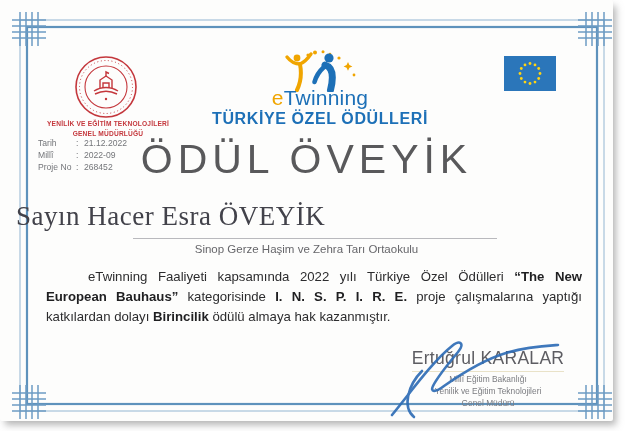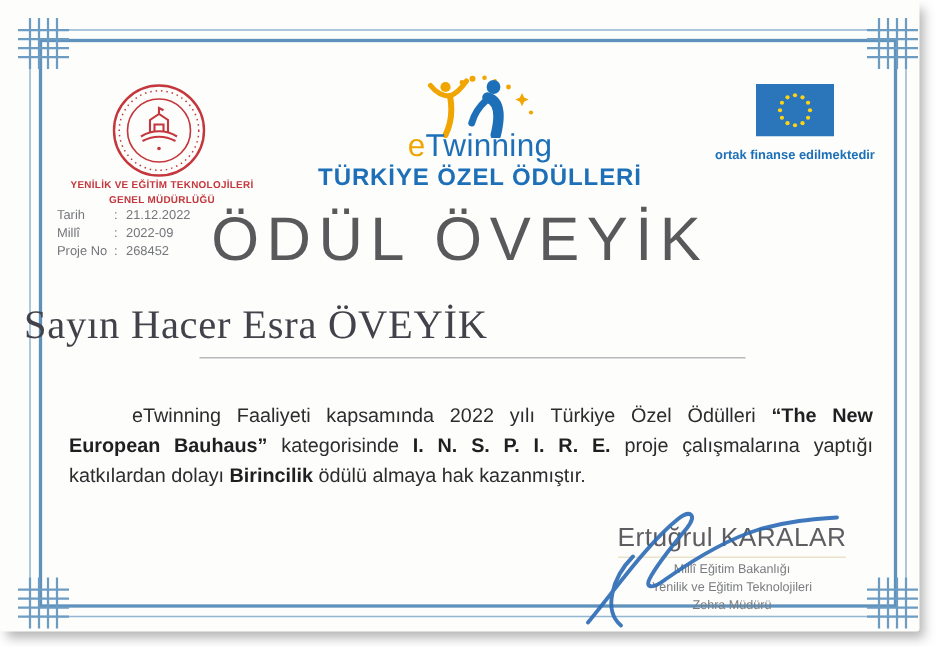--- a/index.html
+++ b/index.html
@@ -144,36 +144,36 @@
           <circle cx="31" cy="26.1" r="1.4"></circle>
         <circle cx="26" cy="27.5" r="1.4"></circle>
           <circle cx="21" cy="26.1" r="1.4"></circle>
           <circle cx="17.3" cy="22.5" r="1.4"></circle>
         <circle cx="16" cy="17.5" r="1.4"></circle>
           <circle cx="17.3" cy="12.5" r="1.4"></circle>
           <circle cx="21" cy="8.9" r="1.4"></circle>
       </g>
     </svg>
     <div class="abs eu-caption">
-      <div>ortak finanse edilmektedir</div>
     </div>
 
     <div class="abs title">ÖDÜL ÖVEYİK</div>
 
     <div class="abs name">Sayın Hacer Esra ÖVEYİK</div>
     <div class="abs name-rule"></div>
+    <div class="abs school">Sinop Gerze Haşim ve Zehra Tarı Ortaokulu</div>
 
     <div class="abs body-par"><span>eTwinning Faaliyeti kapsamında 2022 yılı Türkiye Özel Ödülleri </span><span class="b">“The New European Bauhaus” </span><span>kategorisinde </span><span class="b">I. N. S. P. I. R. E. </span><span>proje çalışmalarına yaptığı katkılardan dolayı </span><span class="b">Birincilik</span><span> ödülü almaya hak kazanmıştır.</span></div>
 
     <div class="abs sig-name">Ertuğrul KARALAR</div>
     <div class="abs sig-rule"></div>
     <div class="abs sig-org">
       <div>Millî Eğitim Bakanlığı</div>
       <div>Yenilik ve Eğitim Teknolojileri</div>
-      <div>Zehra Müdürü</div>
+      <div>Genel Müdürü</div>
     </div>
     <svg class="abs sig-ink" viewBox="0 0 205 88">
       <g fill="none" stroke="#2f6db6" stroke-width="2.6" stroke-linecap="round" opacity="0.92">
         <path d="M14 82 C 32 60, 55 28, 74 13 C 82 6.5, 87 10, 80 19 C 70 31, 59 45, 55 53 C 52 59, 57 60, 66 53 C 86 39, 108 26, 128 20 C 148 14, 166 13, 180 12"></path>
         <path d="M36 84 C 24 74, 30 52, 44 38"></path>
       </g>
     </svg>
 
   </div>
 </div>

